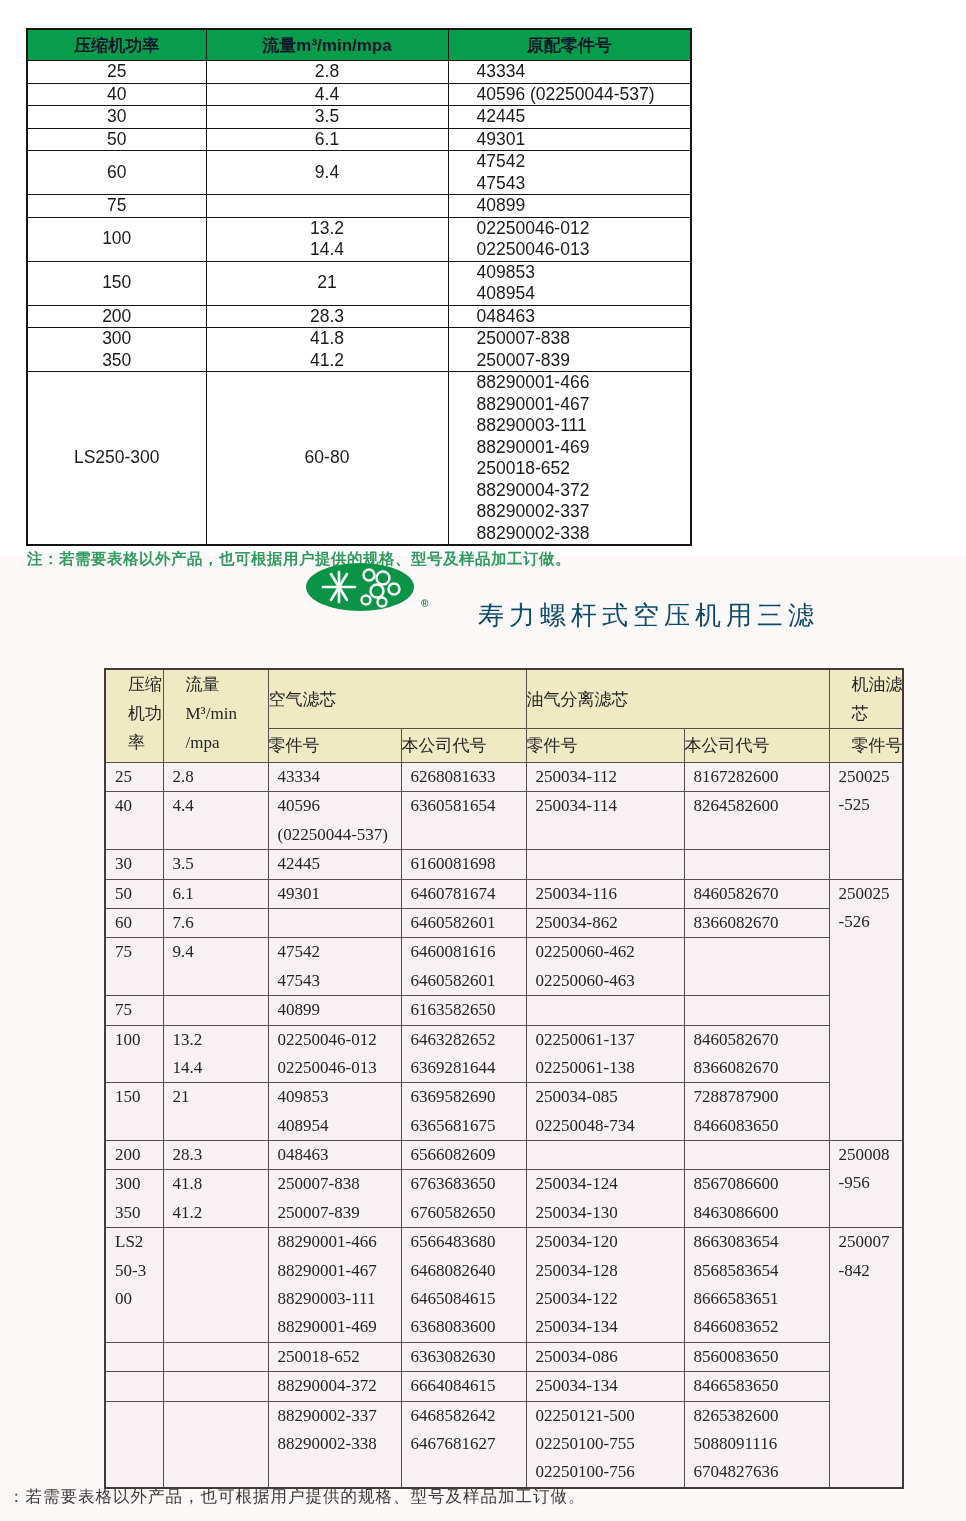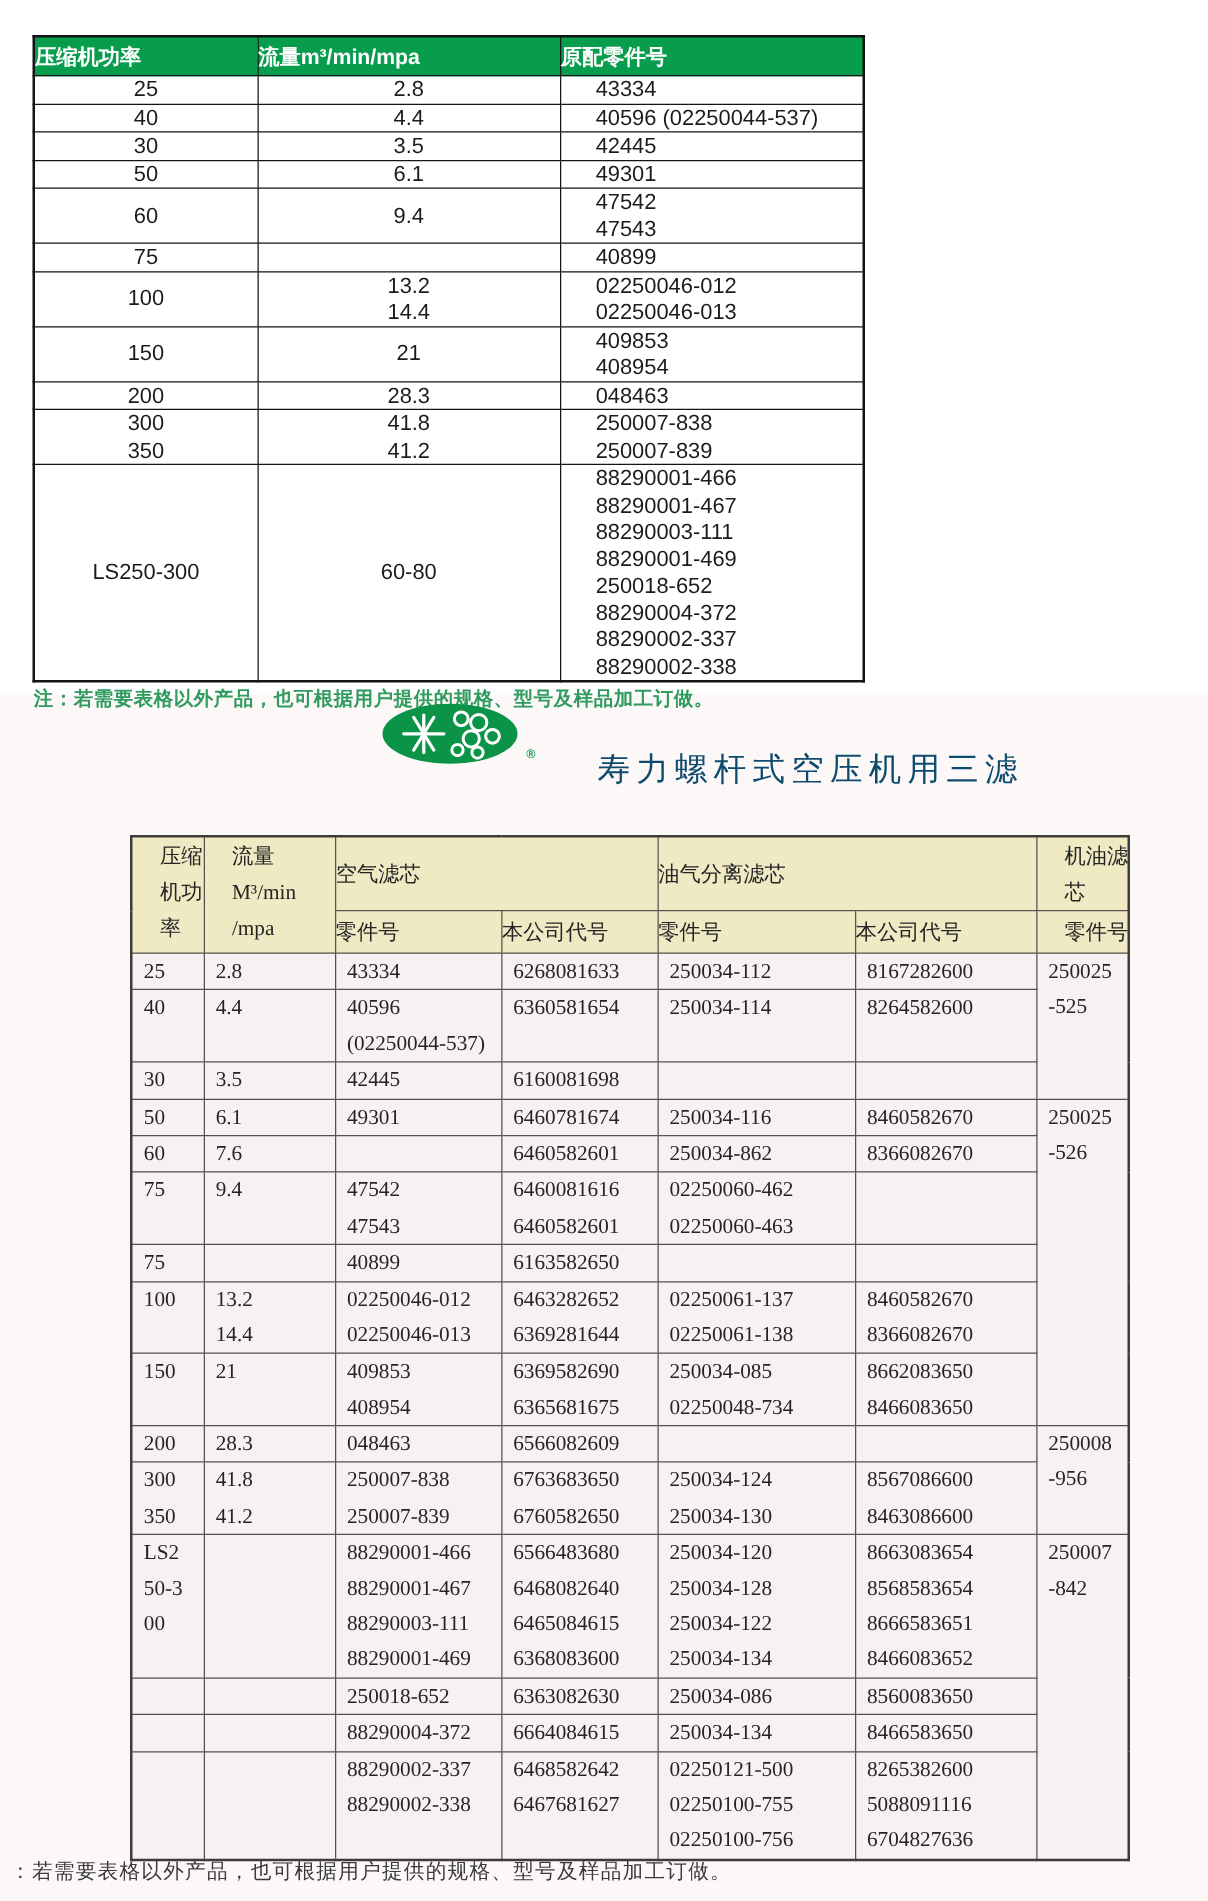--- a/index.html
+++ b/index.html
@@ -3,21 +3,21 @@
 <meta charset="utf-8">
 <style>
   html,body{margin:0;padding:0;background:#ffffff;font-family:"Liberation Sans",sans-serif;}
   .page{position:relative;width:966px;height:1521px;background:#ffffff;overflow:hidden;}
   .scan-bg{position:absolute;left:0;top:556px;width:966px;height:965px;background:#fcf8f7;}
 
   
   table.t1{position:absolute;left:26px;top:28px;width:664px;border-collapse:collapse;table-layout:fixed;
     font-size:17.5px;color:#1b1b1b;border:2px solid #141414;}
   table.t1 th,table.t1 td{border:1.5px solid #141414;padding:0;}
-  table.t1 thead th{background:#089c4d;color:#ffffff;font-weight:bold;font-size:17px;height:30px;text-align:left;}
+  table.t1 thead th{background:#089c4d;color:#0f172a;font-weight:bold;font-size:17px;height:30px;text-align:center;}
   table.t1 td.c1,table.t1 td.c2{text-align:center;vertical-align:middle;}
   table.t1 td.c3{vertical-align:middle;text-align:left;}
   table.t1 .ln{height:21.5px;line-height:21.5px;white-space:nowrap;}
   table.t1 td.c3 .ln{padding-left:28px;}
 
   .note1{position:absolute;left:27px;top:537px;font-size:15.5px;font-weight:bold;color:#2f9b5e;letter-spacing:.5px;margin-top:12px;}
 
   
   .logo-ellipse{position:absolute;left:303px;top:561px;}
   .brand{position:absolute;left:251px;top:595px;font-size:46px;font-weight:800;color:#0b9447;
@@ -434,21 +434,21 @@
           </td>
           <td>
             <div class="ln">6369582690</div>
             <div class="ln">6365681675</div>
           </td>
           <td>
             <div class="ln">250034-085</div>
             <div class="ln">02250048-734</div>
           </td>
           <td>
-            <div class="ln">8662083650</div>
+            <div class="ln">7288787900</div>
             <div class="ln">8466083650</div>
           </td>
         </tr>
         <tr style="height: 28.4px;">
           <td>
             <div class="ln">200</div>
           </td>
           <td>
             <div class="ln">28.3</div>
           </td>

